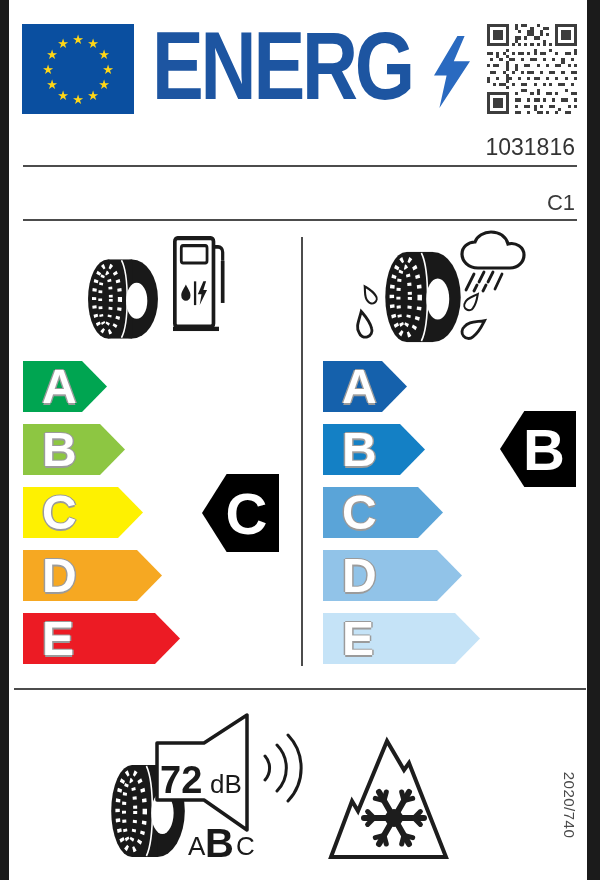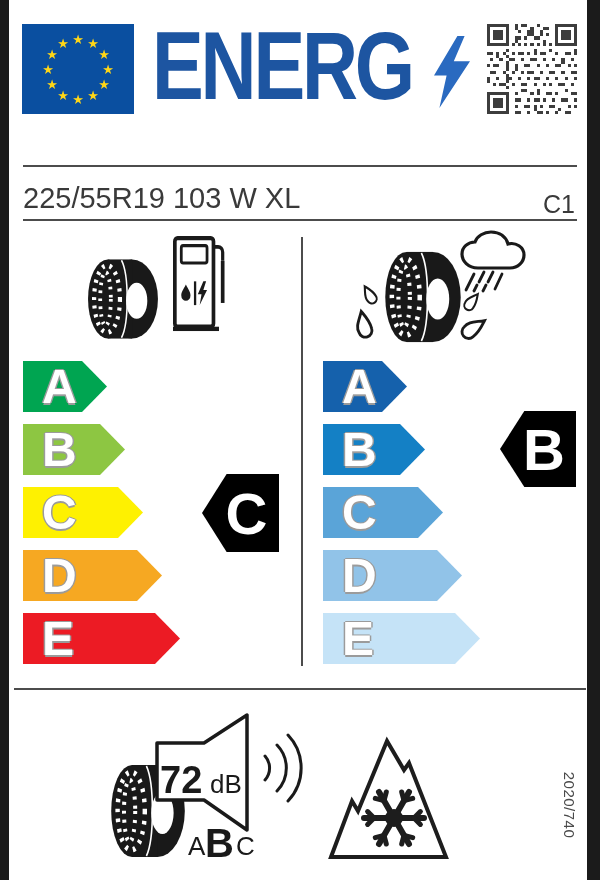--- a/index.html
+++ b/index.html
@@ -13,21 +13,21 @@
   .flag{position:absolute;left:22px;top:24px;width:112px;height:90px;background:#0a4fa0;}
   .flag .star{position:absolute;color:#ffd617;font-size:13px;line-height:13px;
               transform:translate(-50%,-50%);}
   .energ{position:absolute;left:152px;top:26px;font-size:97px;line-height:80px;
          font-weight:bold;color:#1d55a1;letter-spacing:-4px;transform:scaleX(.80);
          transform-origin:left top;white-space:nowrap;}
   
   .brand{position:absolute;left:23px;top:132px;font-size:25px;font-weight:bold;color:#1d1d1d;}
   .artnum{position:absolute;right:25px;top:134px;font-size:23px;color:#333;}
   .sizeln{position:absolute;left:23px;top:182px;font-size:29px;color:#3a3a3a;}
-  .classln{position:absolute;right:25px;top:190px;font-size:25px;color:#3a3a3a;}
+  .classln{position:absolute;right:25px;top:190px;font-size:22px;color:#3a3a3a;}
   
   .garrow{position:absolute;height:51px;display:flex;align-items:center;
           clip-path:polygon(0 0,calc(100% - 25px) 0,100% 50%,calc(100% - 25px) 100%,0 100%);
           filter:drop-shadow(0 0 1px rgba(0,0,0,.35));}
   .garrow span{padding-left:19px;font-size:48px;line-height:48px;font-weight:bold;color:#fff;
           text-shadow:-1.5px 0 0 #9b9b9b,1.5px 0 0 #9b9b9b,0 -1.5px 0 #9b9b9b,0 1.5px 0 #9b9b9b;}
   .badge{position:absolute;background:#000;display:flex;align-items:center;justify-content:center;
          clip-path:polygon(32% 0,100% 0,100% 100%,32% 100%,0 50%);}
   .badge span{color:#fff;font-weight:bold;font-size:58px;padding-left:12px;}
   .regnum{position:absolute;left:520px;top:795px;width:100px;height:20px;display:flex;
@@ -101,22 +101,22 @@
       M2 19h1v1H2z M4 19h2v1H4z M8 19h1v1H8z M11 19h2v1h-2z M15 19h1v1h-1z M18 19h1v1h-1z
       M20 19h1v1h-1z M23 19h2v1h-2z M27 19h1v1h-1z
       M9 22h1v1H9z M11 21h2v1h-2z M14 22h1v1h-1z M16 21h1v2h-1z M19 22h2v1h-2z M22 22h1v1h-1z
       M25 21h1v1h-1z M27 22h2v1h-2z
       M9 24h2v1H9z M13 24h1v1h-1z M15 24h2v1h-2z M18 24h1v1h-1z M21 24h1v1h-1z M24 24h2v1h-2z M28 24h1v1h-1z
       M9 26h1v1H9z M12 26h2v1h-2z M15 26h1v2h-1z M17 26h1v1h-1z M20 26h2v1h-2z M23 27h1v1h-1z
       M26 26h1v1h-1z M28 26h1v1h-1z
       M9 28h2v1H9z M13 28h1v1h-1z M16 28h2v1h-2z M19 28h1v1h-1z M22 28h1v1h-1z M25 28h2v1h-2z"></path>
   </svg>
 
+  <div class="artnum">1031816</div>
   <div class="rule" style="left:23px;top:165px;width:554px"></div>
-  <div class="sizeln">225/55R19 103 W XL</div>
   <div class="classln">C1</div>
   <div class="rule" style="left:23px;top:219px;width:554px"></div>
 
   <div class="vrule" style="left:301px;top:237px;height:429px"></div>
   <div class="rule" style="left:14px;top:688px;width:572px"></div>
 
   <svg class="abs" style="left:83px;top:234px" width="160" height="110" viewBox="0 0 160 110">
     <use href="#tire" xlink:href="#tire" transform="translate(2,22) scale(0.76,0.86)"></use>
     <g transform="translate(90,2) scale(0.92,1.08)" stroke="#1a1a1a" fill="none">
       <rect x="0" y="84" width="50" height="4" fill="#1a1a1a" stroke="none"></rect>

